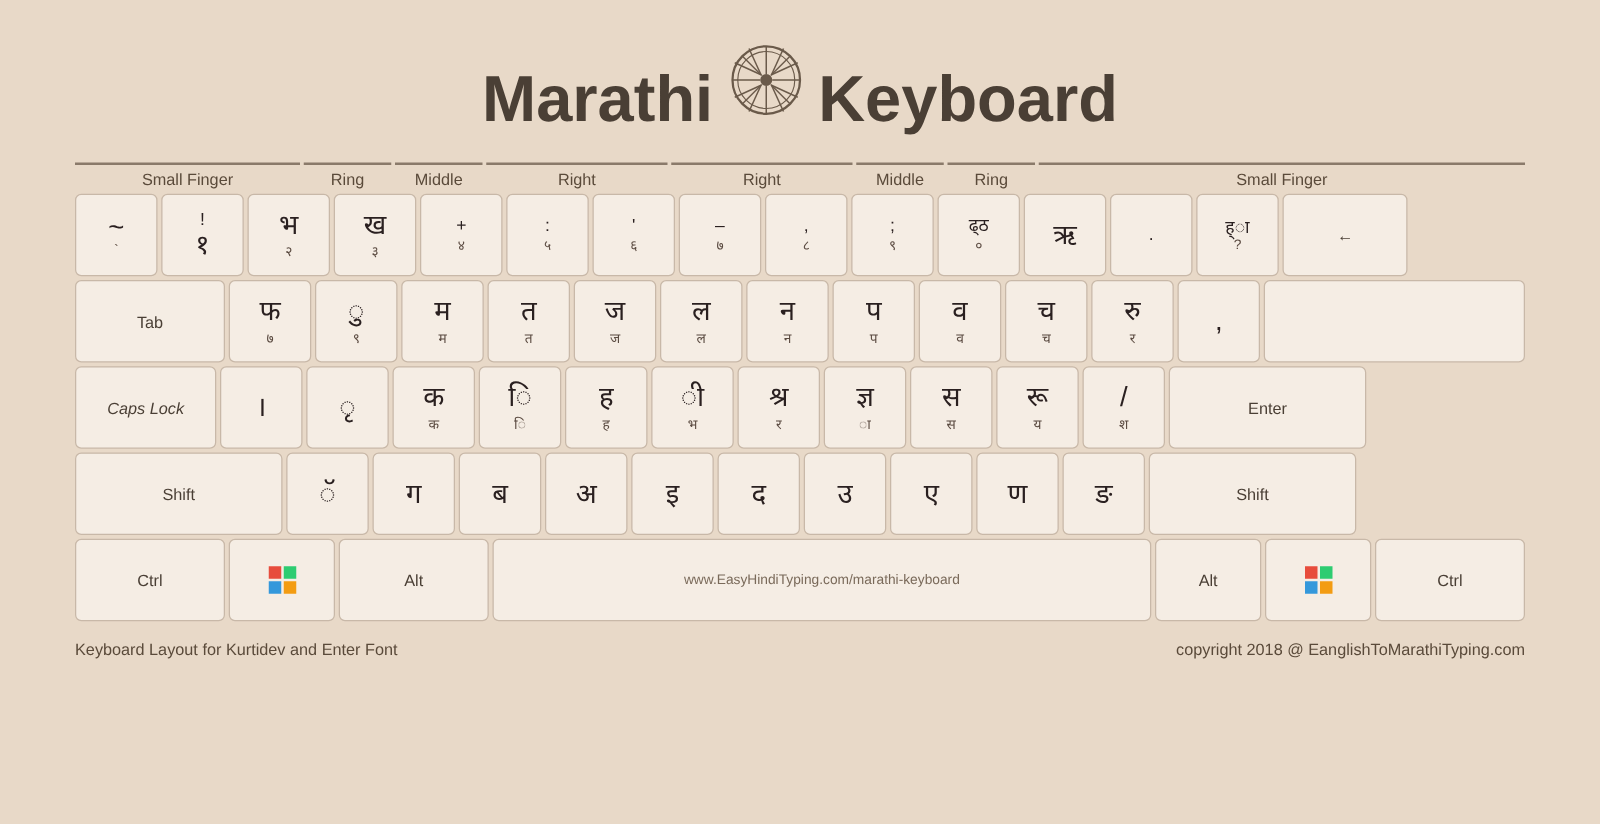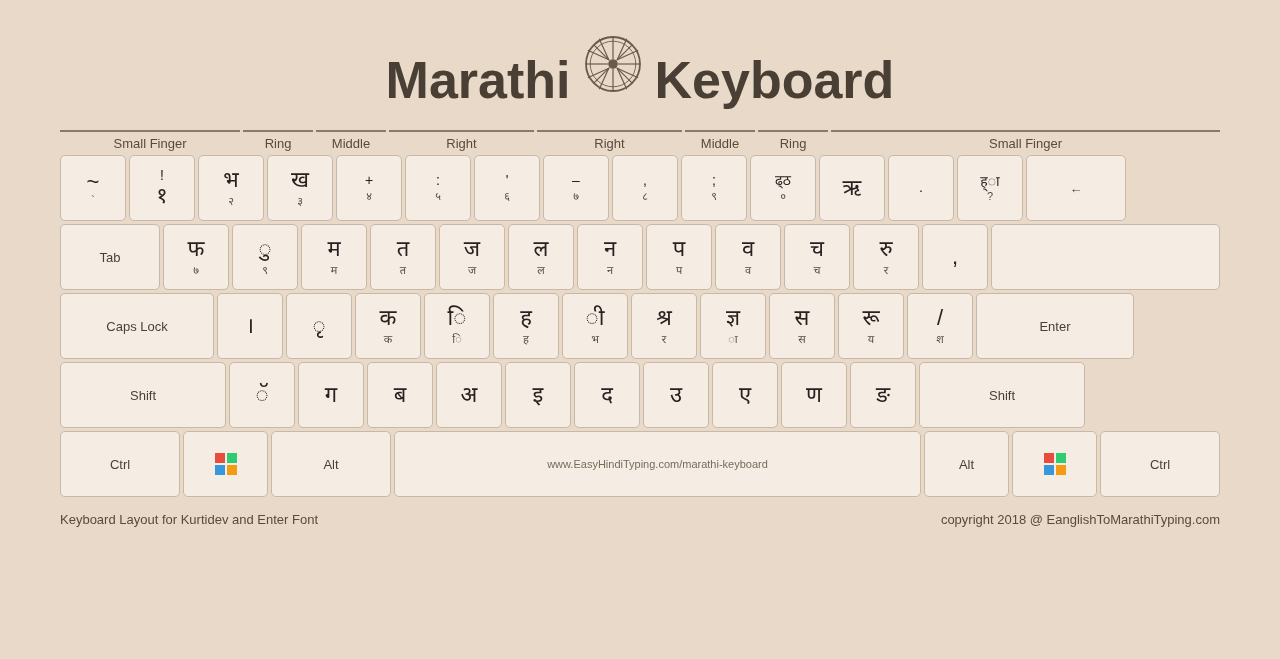--- a/index.html
+++ b/index.html
@@ -86,30 +86,30 @@
     }
 
     .key .key-label {
       font-size: 13px;
       color: #4a3f35;
       font-weight: normal;
     }
 
     
     .w1 { width: 66px; flex-shrink: 0; }
-    .w1-5 { width: 100px; flex-shrink: 0; }
+    .w1-5 { width: 120px; flex-shrink: 0; }
     .w-space { flex-grow: 1; }
     .w-enter { width: 158px; flex-shrink: 0; }
     .w-backspace { width: 100px; flex-shrink: 0; }
     .w-shift-l { width: 166px; flex-shrink: 0; }
     .w-shift-r { width: 166px; flex-shrink: 0; }
     .w-ctrl { width: 120px; flex-shrink: 0; }
     .w-alt { width: 85px; flex-shrink: 0; }
     .w-win { width: 85px; flex-shrink: 0; }
-    .w-capslock { width: 154px; flex-shrink: 0; }
+    .w-capslock { width: 113px; flex-shrink: 0; font-style: italic; }
 
     .bottom-bar {
       display: flex;
       justify-content: space-between;
       padding: 12px 60px 0 60px;
       font-size: 13px;
       color: #5a4a3a;
     }
 
     .bottom-bar .left-info { }

